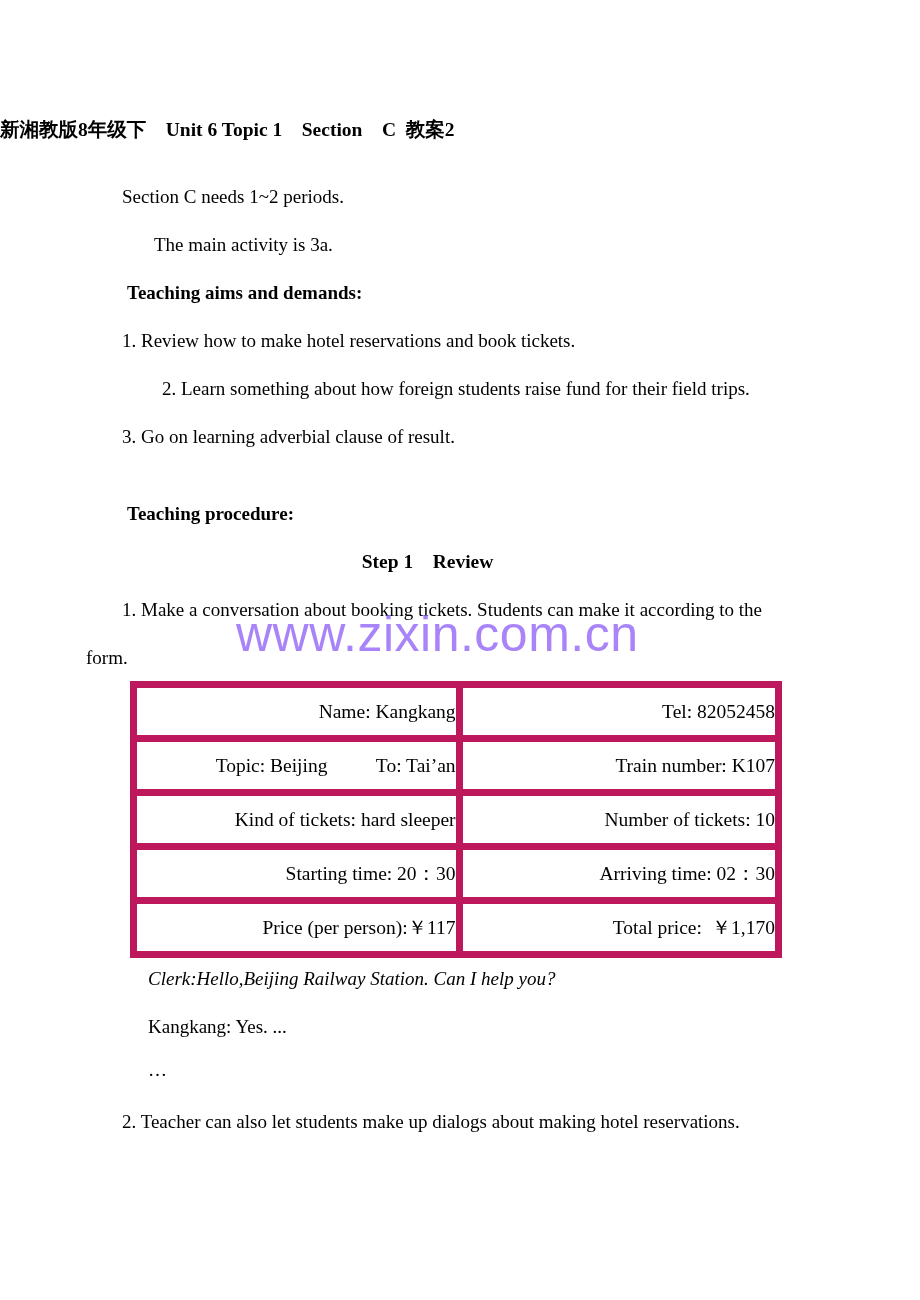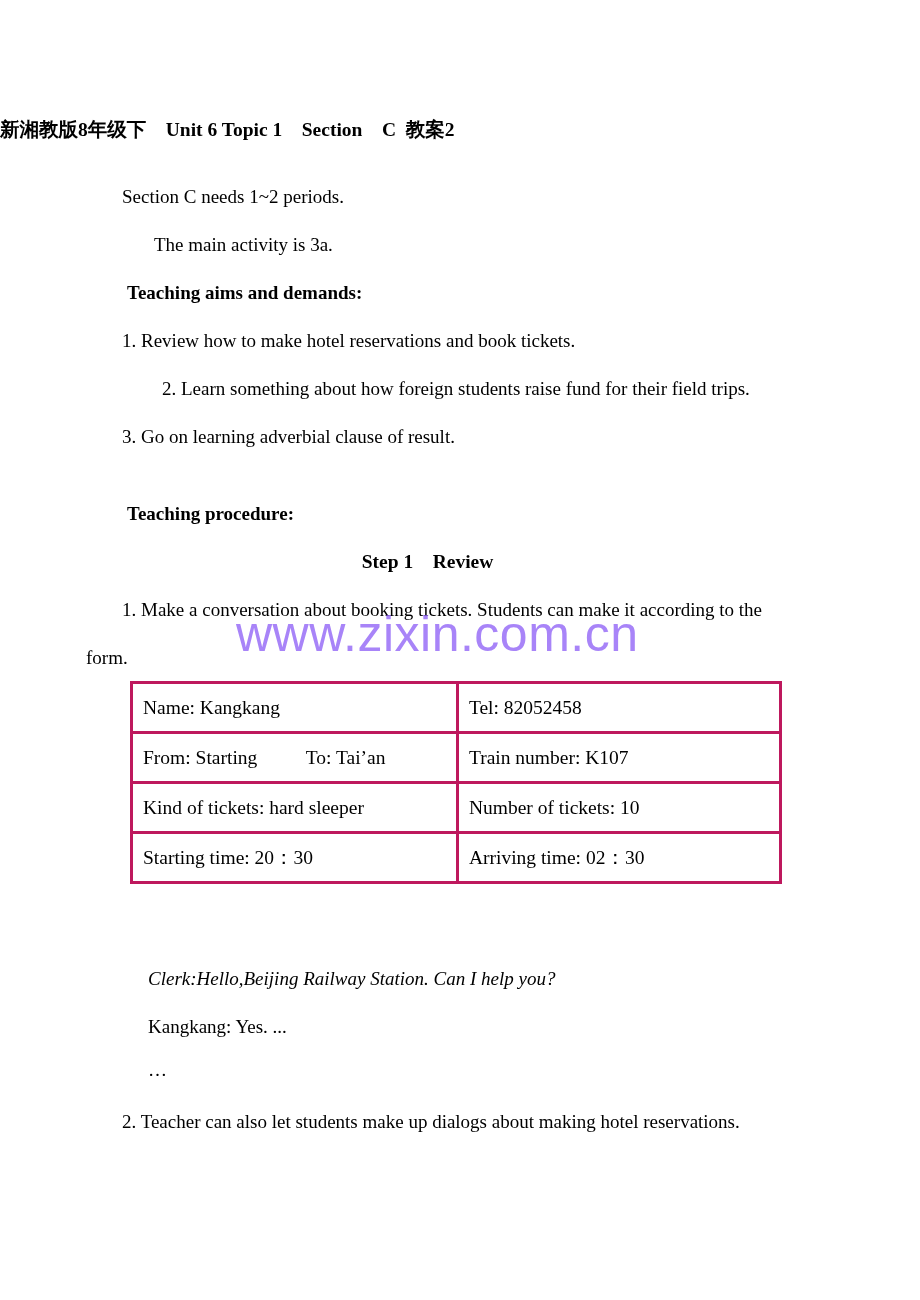--- a/index.html
+++ b/index.html
@@ -58,26 +58,27 @@
   }
   table.ticket {
     position: absolute;
     top: 681px;
     left: 130px;
     width: 652px;
     border-collapse: collapse;
     font-size: 19.5px;
   }
   table.ticket td {
-    border: 3px solid #be185d;
+    border: 7px solid #be185d;
     height: 47px;
     padding: 0 0 0 10px;
     width: 316px;
     vertical-align: middle;
     white-space: pre;
+    text-align: right;
   }
 </style>
 </head>
 <body>
 
 <div>
 
   <div class="title">新湘教版8年级下    Unit 6 Topic 1    Section    C  教案2</div>
 
   <div class="line" style="top:185px;left:122px;">Section C needs 1~2 periods.</div>
@@ -98,30 +99,34 @@
 
   <div class="watermark">www.zixin.com.cn</div>
 
   <table class="ticket">
     <tbody>
         <tr>
       <td>Name: Kangkang</td>
       <td>Tel: 82052458</td>
     </tr>
     <tr>
-      <td>From: Starting          To: Tai’an</td>
+      <td>Topic: Beijing          To: Tai’an</td>
       <td>Train number: K107</td>
     </tr>
     <tr>
       <td>Kind of tickets: hard sleeper</td>
       <td>Number of tickets: 10</td>
     </tr>
     <tr>
       <td>Starting time: 20：30</td>
       <td>Arriving time: 02：30</td>
+    </tr>
+    <tr>
+      <td>Price (per person):￥117</td>
+      <td>Total price:  ￥1,170</td>
     </tr>
   </tbody>
     </table>
 
   <div class="line" style="top:967px;left:148px;font-style:italic;">Clerk:Hello,Beijing Railway Station. Can I help you?</div>
   <div class="line" style="top:1015px;left:148px;">Kangkang: Yes. ...</div>
   <div class="line" style="top:1058px;left:148px;">…</div>
 
   <div class="line" style="top:1110px;left:122px;">2. Teacher can also let students make up dialogs about making hotel reservations.</div>
 

